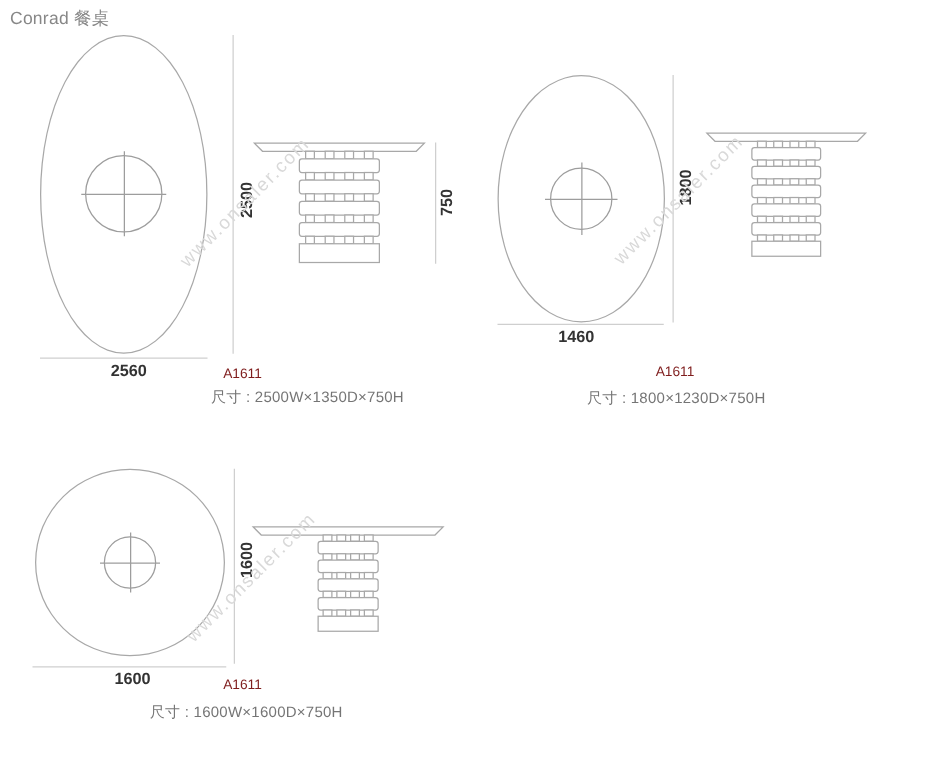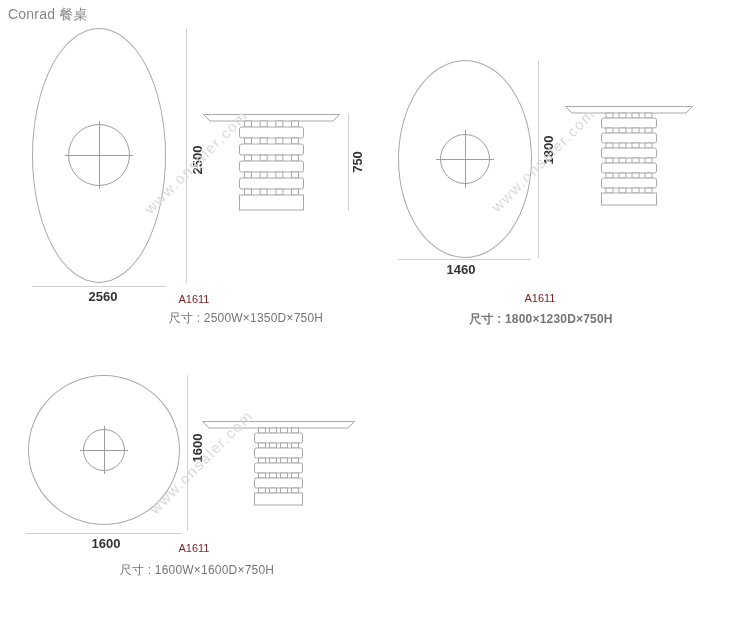--- a/index.html
+++ b/index.html
@@ -146,21 +146,21 @@
         <rect x="80" y="67" width="7" height="5" fill="#ffffff" stroke="#a8a8a8" stroke-width="1"></rect>
         <rect x="36.5" y="72" width="55" height="10" rx="2" fill="#ffffff" stroke="#a8a8a8" stroke-width="1"></rect>
         <rect x="41" y="82" width="7" height="5" fill="#ffffff" stroke="#a8a8a8" stroke-width="1"></rect>
         <rect x="54" y="82" width="7" height="5" fill="#ffffff" stroke="#a8a8a8" stroke-width="1"></rect>
         <rect x="67" y="82" width="7" height="5" fill="#ffffff" stroke="#a8a8a8" stroke-width="1"></rect>
         <rect x="80" y="82" width="7" height="5" fill="#ffffff" stroke="#a8a8a8" stroke-width="1"></rect>
         <rect x="36.5" y="87" width="55" height="12" fill="#ffffff" stroke="#a8a8a8" stroke-width="1"></rect>
       </svg>
 
     <div class="model-label" style="left:540px; top:298px;">A1611</div>
-    <div class="spec-label" style="left:541px; top:319px;font-weight:bold;">尺寸 : 1800×1230D×750H</div>
+    <div class="spec-label" style="left:541px; top:319px;">尺寸 : 1800×1230D×750H</div>
 
     <div class="watermark" style="left:543px; top:160px;">www.onsaler.com</div>
   </div>
 
   <div>
     <div class="ellipse" style="left:28px; top:375px; width:152px; height:150px;"></div>
     <div class="hub" style="left:83px; top:429px; width:42px; height:42px;"></div>
     <div class="cross-h" style="left:80px; top:450px; width:48px;"></div>
     <div class="cross-v" style="left:104px; top:426px; height:48px;"></div>
 

